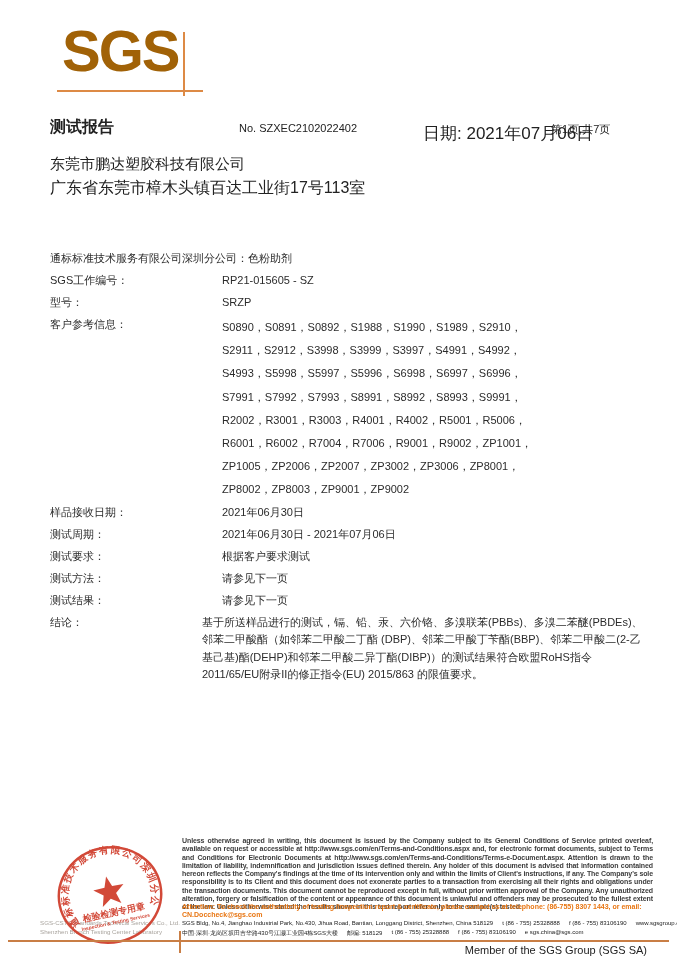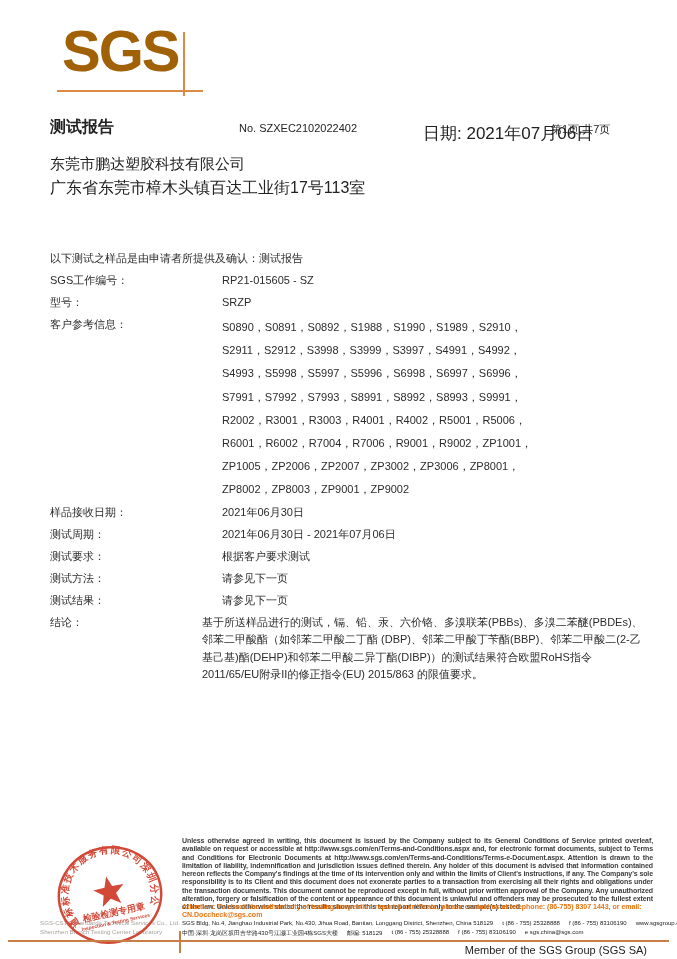--- a/index.html
+++ b/index.html
@@ -77,21 +77,21 @@
 
   <div class="doc-title">测试报告</div>
   <div class="report-no">No. SZXEC2102022402</div>
   <div class="report-date">日期: 2021年07月06日</div>
   <div class="page-info">第1页,共7页</div>
 
   <div class="applicant-name">东莞市鹏达塑胶科技有限公司</div>
   <div class="applicant-address">广东省东莞市樟木头镇百达工业街17号113室</div>
 
   <div class="main">
-    <div class="intro">以下测试之样品是由申请者所提供及确认：测试报告</div>
+    <div class="intro">通标标准技术服务有限公司深圳分公司：色粉助剂</div>
 
     <div class="row">
       <div class="label">SGS工作编号：</div>
       <div class="value">RP21-015605 - SZ</div>
     </div>
 
     <div class="row">
       <div class="label">型号：</div>
       <div class="value">SRZP</div>
     </div>

